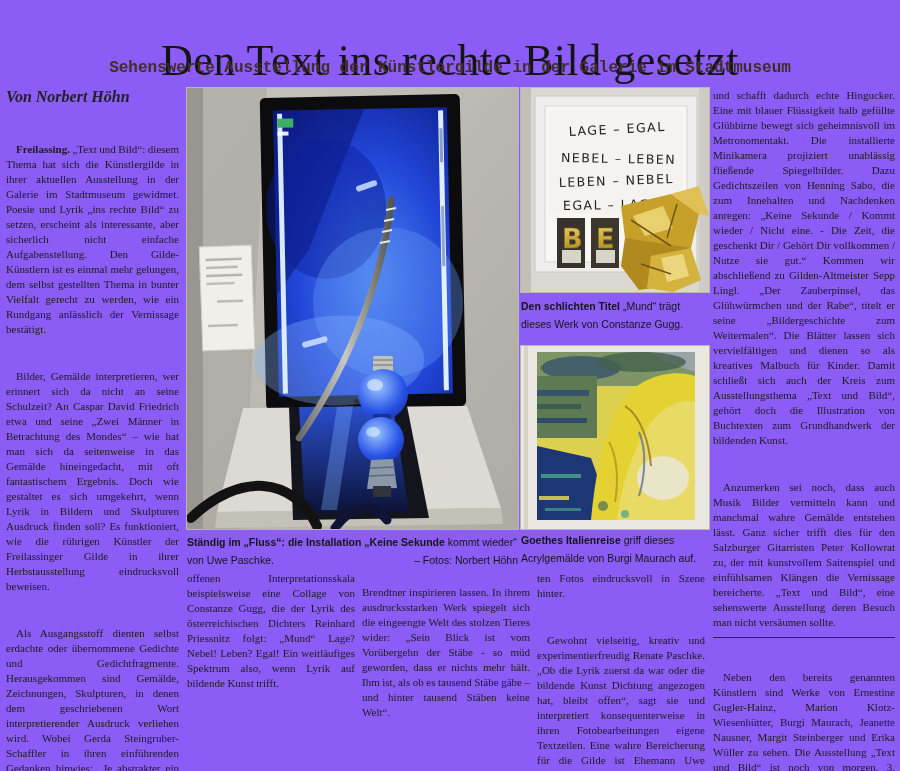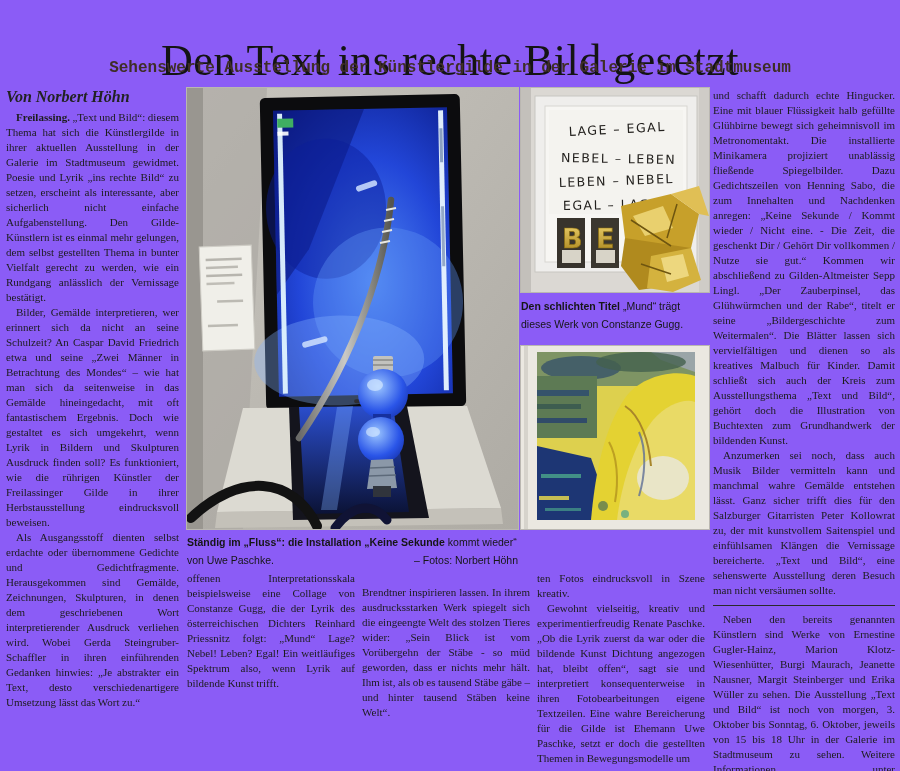--- a/index.html
+++ b/index.html
@@ -12,21 +12,21 @@
   .byline{position:absolute;left:6px;top:88px;font-style:italic;font-weight:700;
             font-size:16px;color:#222;}
   .col{position:absolute;text-align:justify;font-size:11px;line-height:15px;
        hyphens:auto;-webkit-hyphens:auto;word-spacing:-0.2px;}
   .col-left{left:6px;top:110px;width:173px;height:659px;}
   .col-mid1{left:187px;top:571px;width:168px;height:198px;}
   .col-mid2{left:362px;top:585px;width:168px;height:198px;}
   .col-mid3{left:537px;top:571px;width:168px;height:198px;}
   .col-right{left:713px;top:88px;width:182px;height:681px;}
   .para{margin:0;}
-  .para.ind{text-indent:10px;}
+  .para.ind{text-indent:10px;margin-top:32px;}
   .lead{font-weight:700;}
   .rule{border:none;border-top:1.5px solid #2a2a2a;margin:7px 0 6px 0;}
   .photo{position:absolute;overflow:hidden;box-shadow:0 0 0 1px #bab7b1;}
   .photo svg{display:block;}
   .photo-installation{left:187px;top:88px;width:331px;height:441px;}
   .photo-mund{left:521px;top:88px;width:188px;height:204px;}
   .photo-painting{left:521px;top:346px;width:188px;height:183px;}
   .caption{position:absolute;font-family:"Liberation Sans",sans-serif;
            font-size:10.5px;line-height:18px;color:#161616;text-align:left;}
   .caption-installation{left:187px;top:533px;width:331px;}
@@ -142,21 +142,21 @@
     <span class="credit">– Fotos: Norbert Höhn</span>
   </div>
 
   <div class="col col-mid1">
     <p class="para">offenen Interpretationsskala beispielsweise eine Collage von Constanze Gugg, die der Lyrik des österreichischen Dichters Reinhard Priessnitz folgt: „Mund“ Lage? Nebel! Leben? Egal! Ein weitläufiges Spektrum also, wenn Lyrik auf bildende Kunst trifft.</p>
   </div>
   <div class="col col-mid2">
     <p class="para">Brendtner inspirieren lassen. In ihrem ausdrucksstarken Werk spiegelt sich die eingeengte Welt des stolzen Tieres wider: „Sein Blick ist vom Vorübergehn der Stäbe - so müd geworden, dass er nichts mehr hält. Ihm ist, als ob es tausend Stäbe gäbe – und hinter tausend Stäben keine Welt“.</p>
   </div>
   <div class="col col-mid3">
-    <p class="para">ten Fotos eindrucksvoll in Szene kreativ.</p>
+    <p class="para">ten Fotos eindrucksvoll in Szene hinter.</p>
     <p class="para ind">Gewohnt vielseitig, kreativ und experimentierfreudig Renate Paschke. „Ob die Lyrik zuerst da war oder die bildende Kunst Dichtung angezogen hat, bleibt offen“, sagt sie und interpretiert konsequenterweise in ihren Fotobearbeitungen eigene Textzeilen. Eine wahre Bereicherung für die Gilde ist Ehemann Uwe Paschke, setzt er doch die gestellten Themen in Bewegungsmodelle um</p>
   </div>
 
   <div class="photo photo-mund">
     <svg viewBox="0 0 188 204" width="188" height="204">
       <defs>
         <linearGradient id="goldg" x1="0" y1="0" x2="0" y2="1">
           <stop offset="0" stop-color="#ecd06a"></stop>
             <stop offset="1" stop-color="#a8841c"></stop>
         </linearGradient>
@@ -218,20 +218,23 @@
       <path d="M96,174 C100,140 112,100 132,74 C146,58 164,52 174,56 L174,174 Z" fill="#eee29a" opacity="0.5"></path>
       <ellipse cx="142" cy="132" rx="26" ry="22" fill="#e9e6d8" opacity="0.85"></ellipse>
       <path d="M104,60 C120,70 128,96 130,120" stroke="#a8862a" fill="none" stroke-width="2"></path>
       <path d="M118,86 C126,104 124,130 118,150" stroke="#5f6f96" fill="none" stroke-width="2" opacity="0.8"></path>
       <path d="M88,96 C96,110 98,134 94,156" stroke="#b89a20" fill="none" stroke-width="2" opacity="0.9"></path>
       <circle cx="82" cy="160" r="5" fill="#5d7a54" opacity="0.8"></circle>
       <circle cx="104" cy="168" r="4" fill="#49a08a" opacity="0.7"></circle>
     </svg>
   </div>
 
+  <div class="caption caption-painting">
+    <b>Goethes Italienreise</b><span> griff dieses Acrylgemälde von Burgi Maurach auf.</span>
+  </div>
 
   <div class="col col-right">
     <p class="para">und schafft dadurch echte Hingucker. Eine mit blauer Flüssigkeit halb gefüllte Glühbirne bewegt sich geheimnisvoll im Metronomentakt. Die installierte Minikamera projiziert unablässig fließende Spiegelbilder. Dazu Gedichtszeilen von Henning Sabo, die zum Innehalten und Nachdenken anregen: „Keine Sekunde / Kommt wieder / Nicht eine. - Die Zeit, die geschenkt Dir / Gehört Dir vollkommen / Nutze sie gut.“ Kommen wir abschließend zu Gilden-Altmeister Sepp Lingl. „Der Zauberpinsel, das Glühwürmchen und der Rabe“, titelt er seine „Bildergeschichte zum Weitermalen“. Die Blätter lassen sich vervielfältigen und dienen so als kreatives Malbuch für Kinder. Damit schließt sich auch der Kreis zum Ausstellungsthema „Text und Bild“, gehört doch die Illustration von Buchtexten zum Grundhandwerk der bildenden Kunst.</p>
     <p class="para ind">Anzumerken sei noch, dass auch Musik Bilder vermitteln kann und manchmal wahre Gemälde entstehen lässt. Ganz sicher trifft dies für den Salzburger Gitarristen Peter Kollowrat zu, der mit kunstvollem Saitenspiel und einfühlsamen Klängen die Vernissage bereicherte. „Text und Bild“, eine sehenswerte Ausstellung deren Besuch man nicht versäumen sollte.</p>
     <hr class="rule">
     <p class="para ind">Neben den bereits genannten Künstlern sind Werke von Ernestine Gugler-Hainz, Marion Klotz-Wiesenhütter, Burgi Maurach, Jeanette Nausner, Margit Steinberger und Erika Wüller zu sehen. Die Ausstellung „Text und Bild“ ist noch von morgen, 3. Oktober bis Sonntag, 6. Oktober, jeweils von 15 bis 18 Uhr in der Galerie im Stadtmuseum zu sehen. Weitere Informationen unter www.kuenstlergilde-freilassing.de.</p>
   </div>
 
 </div>
 

